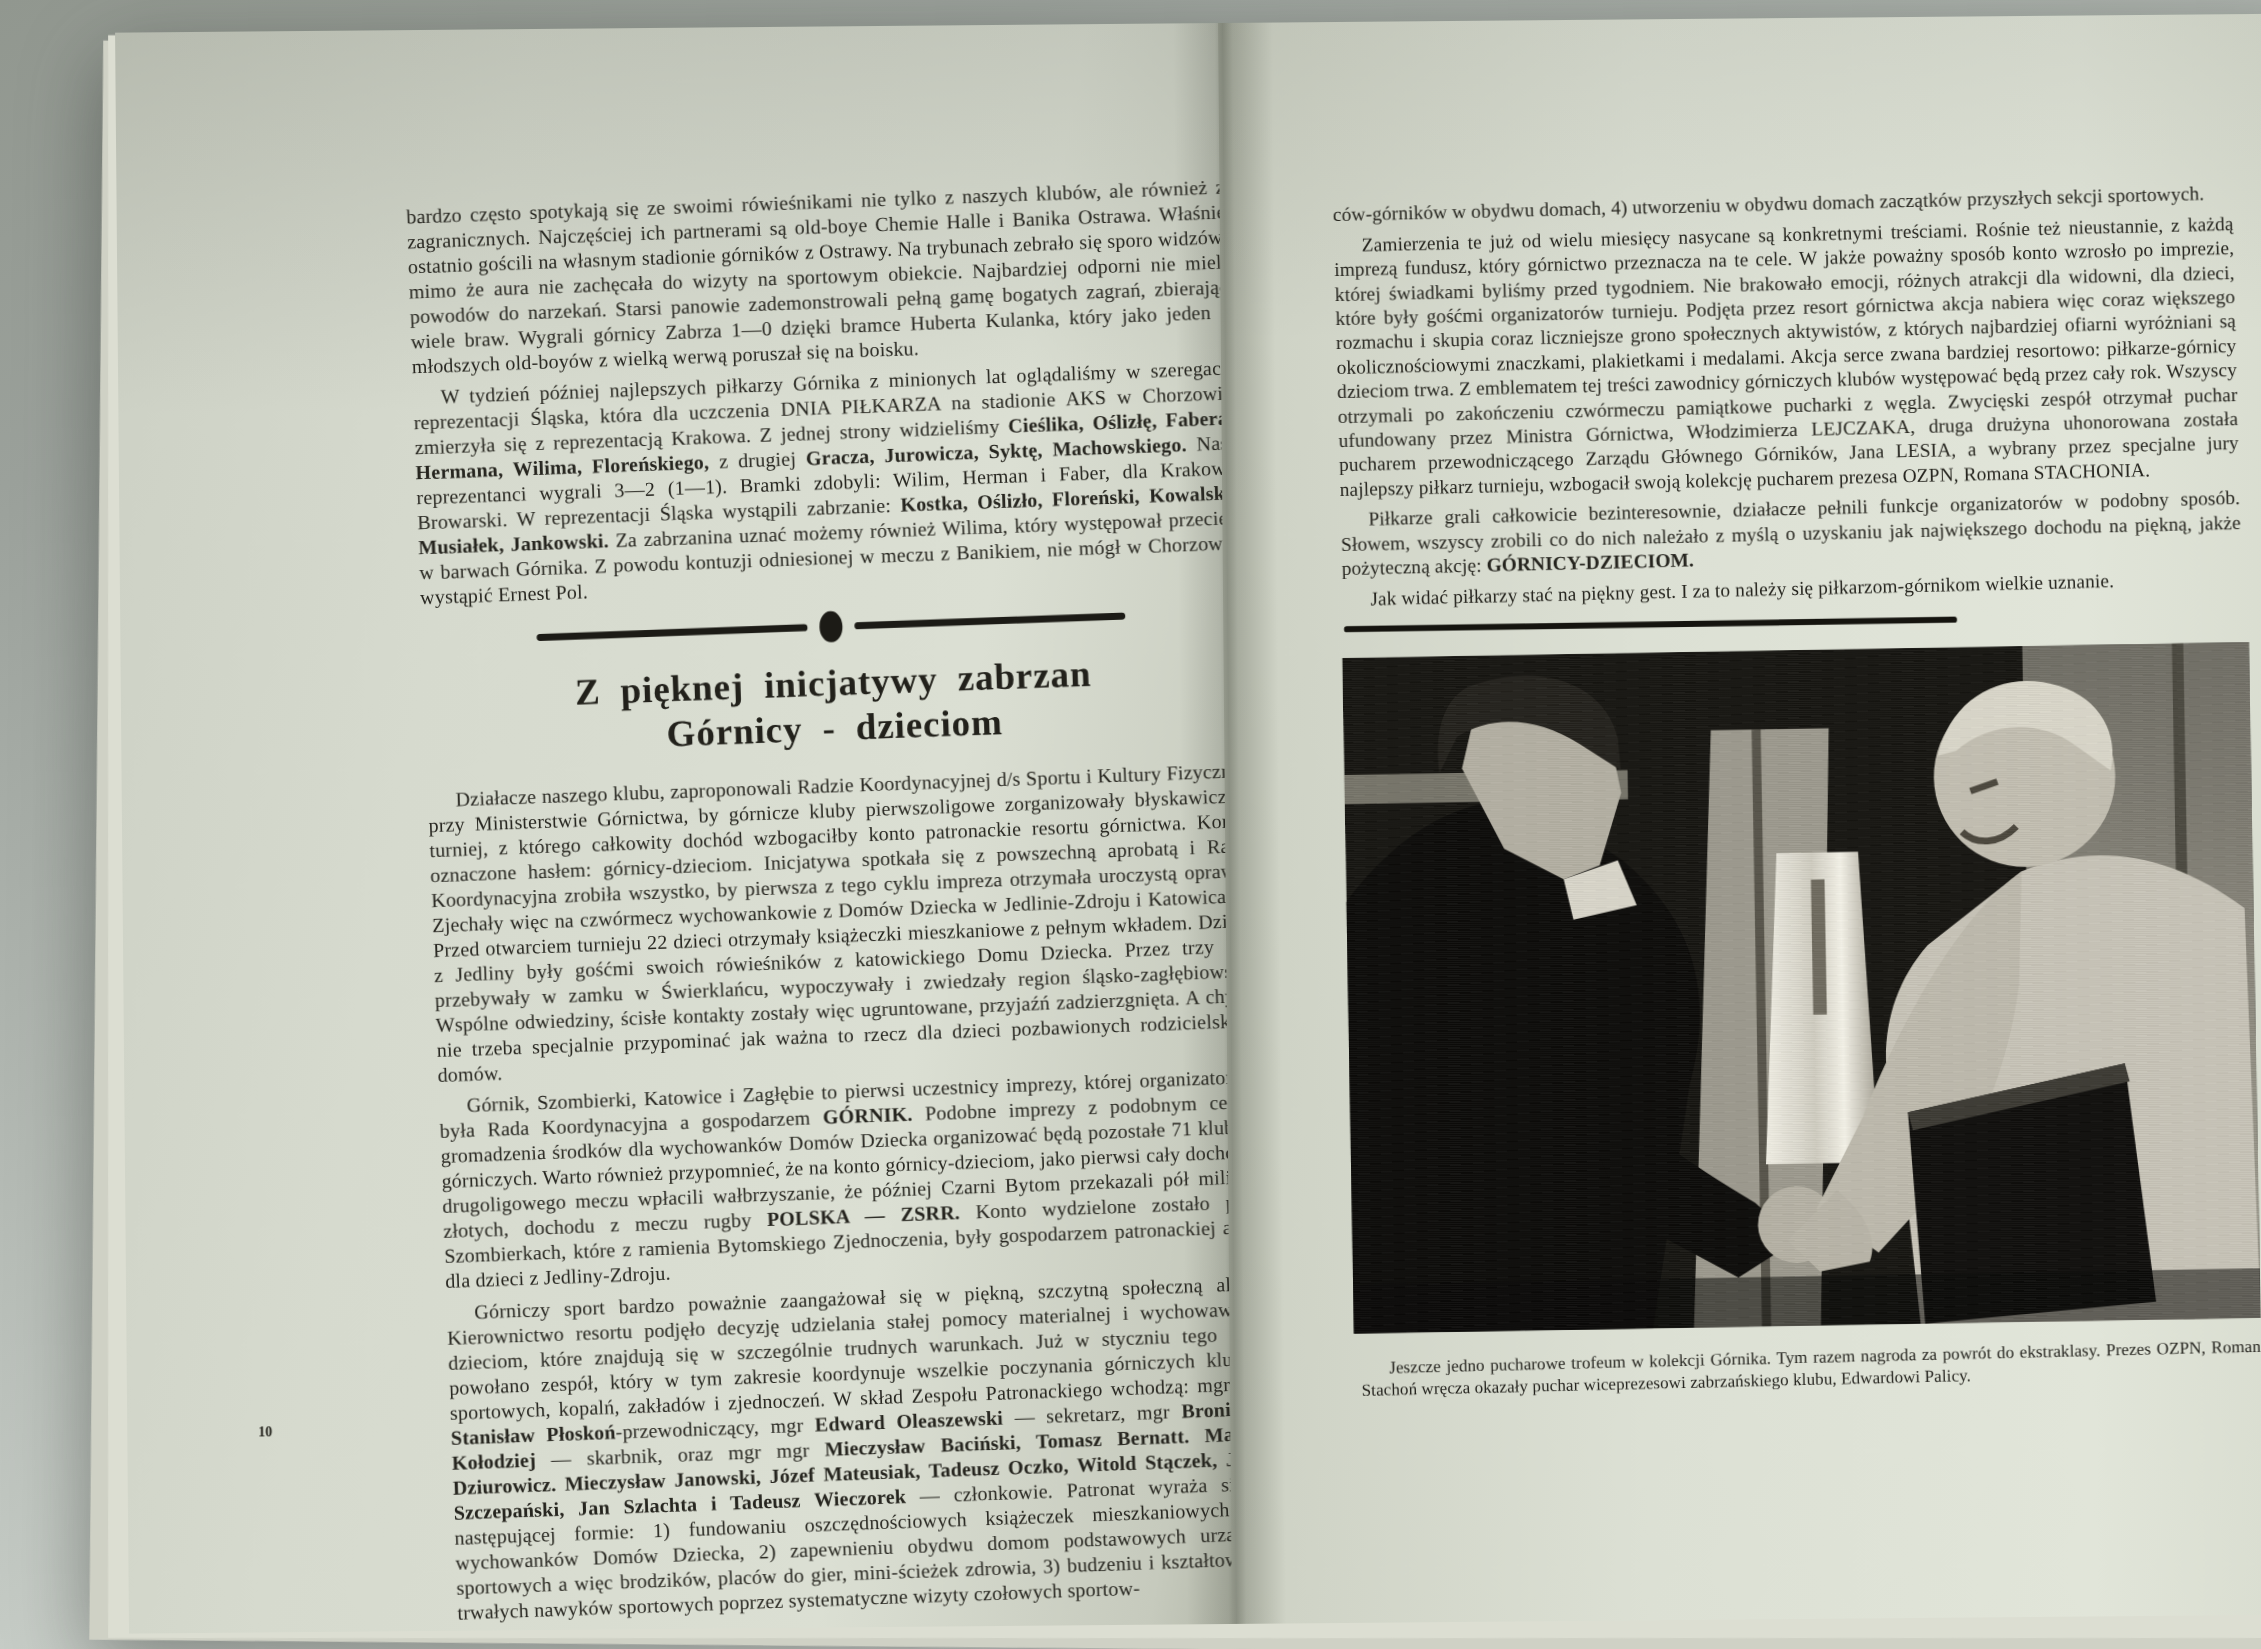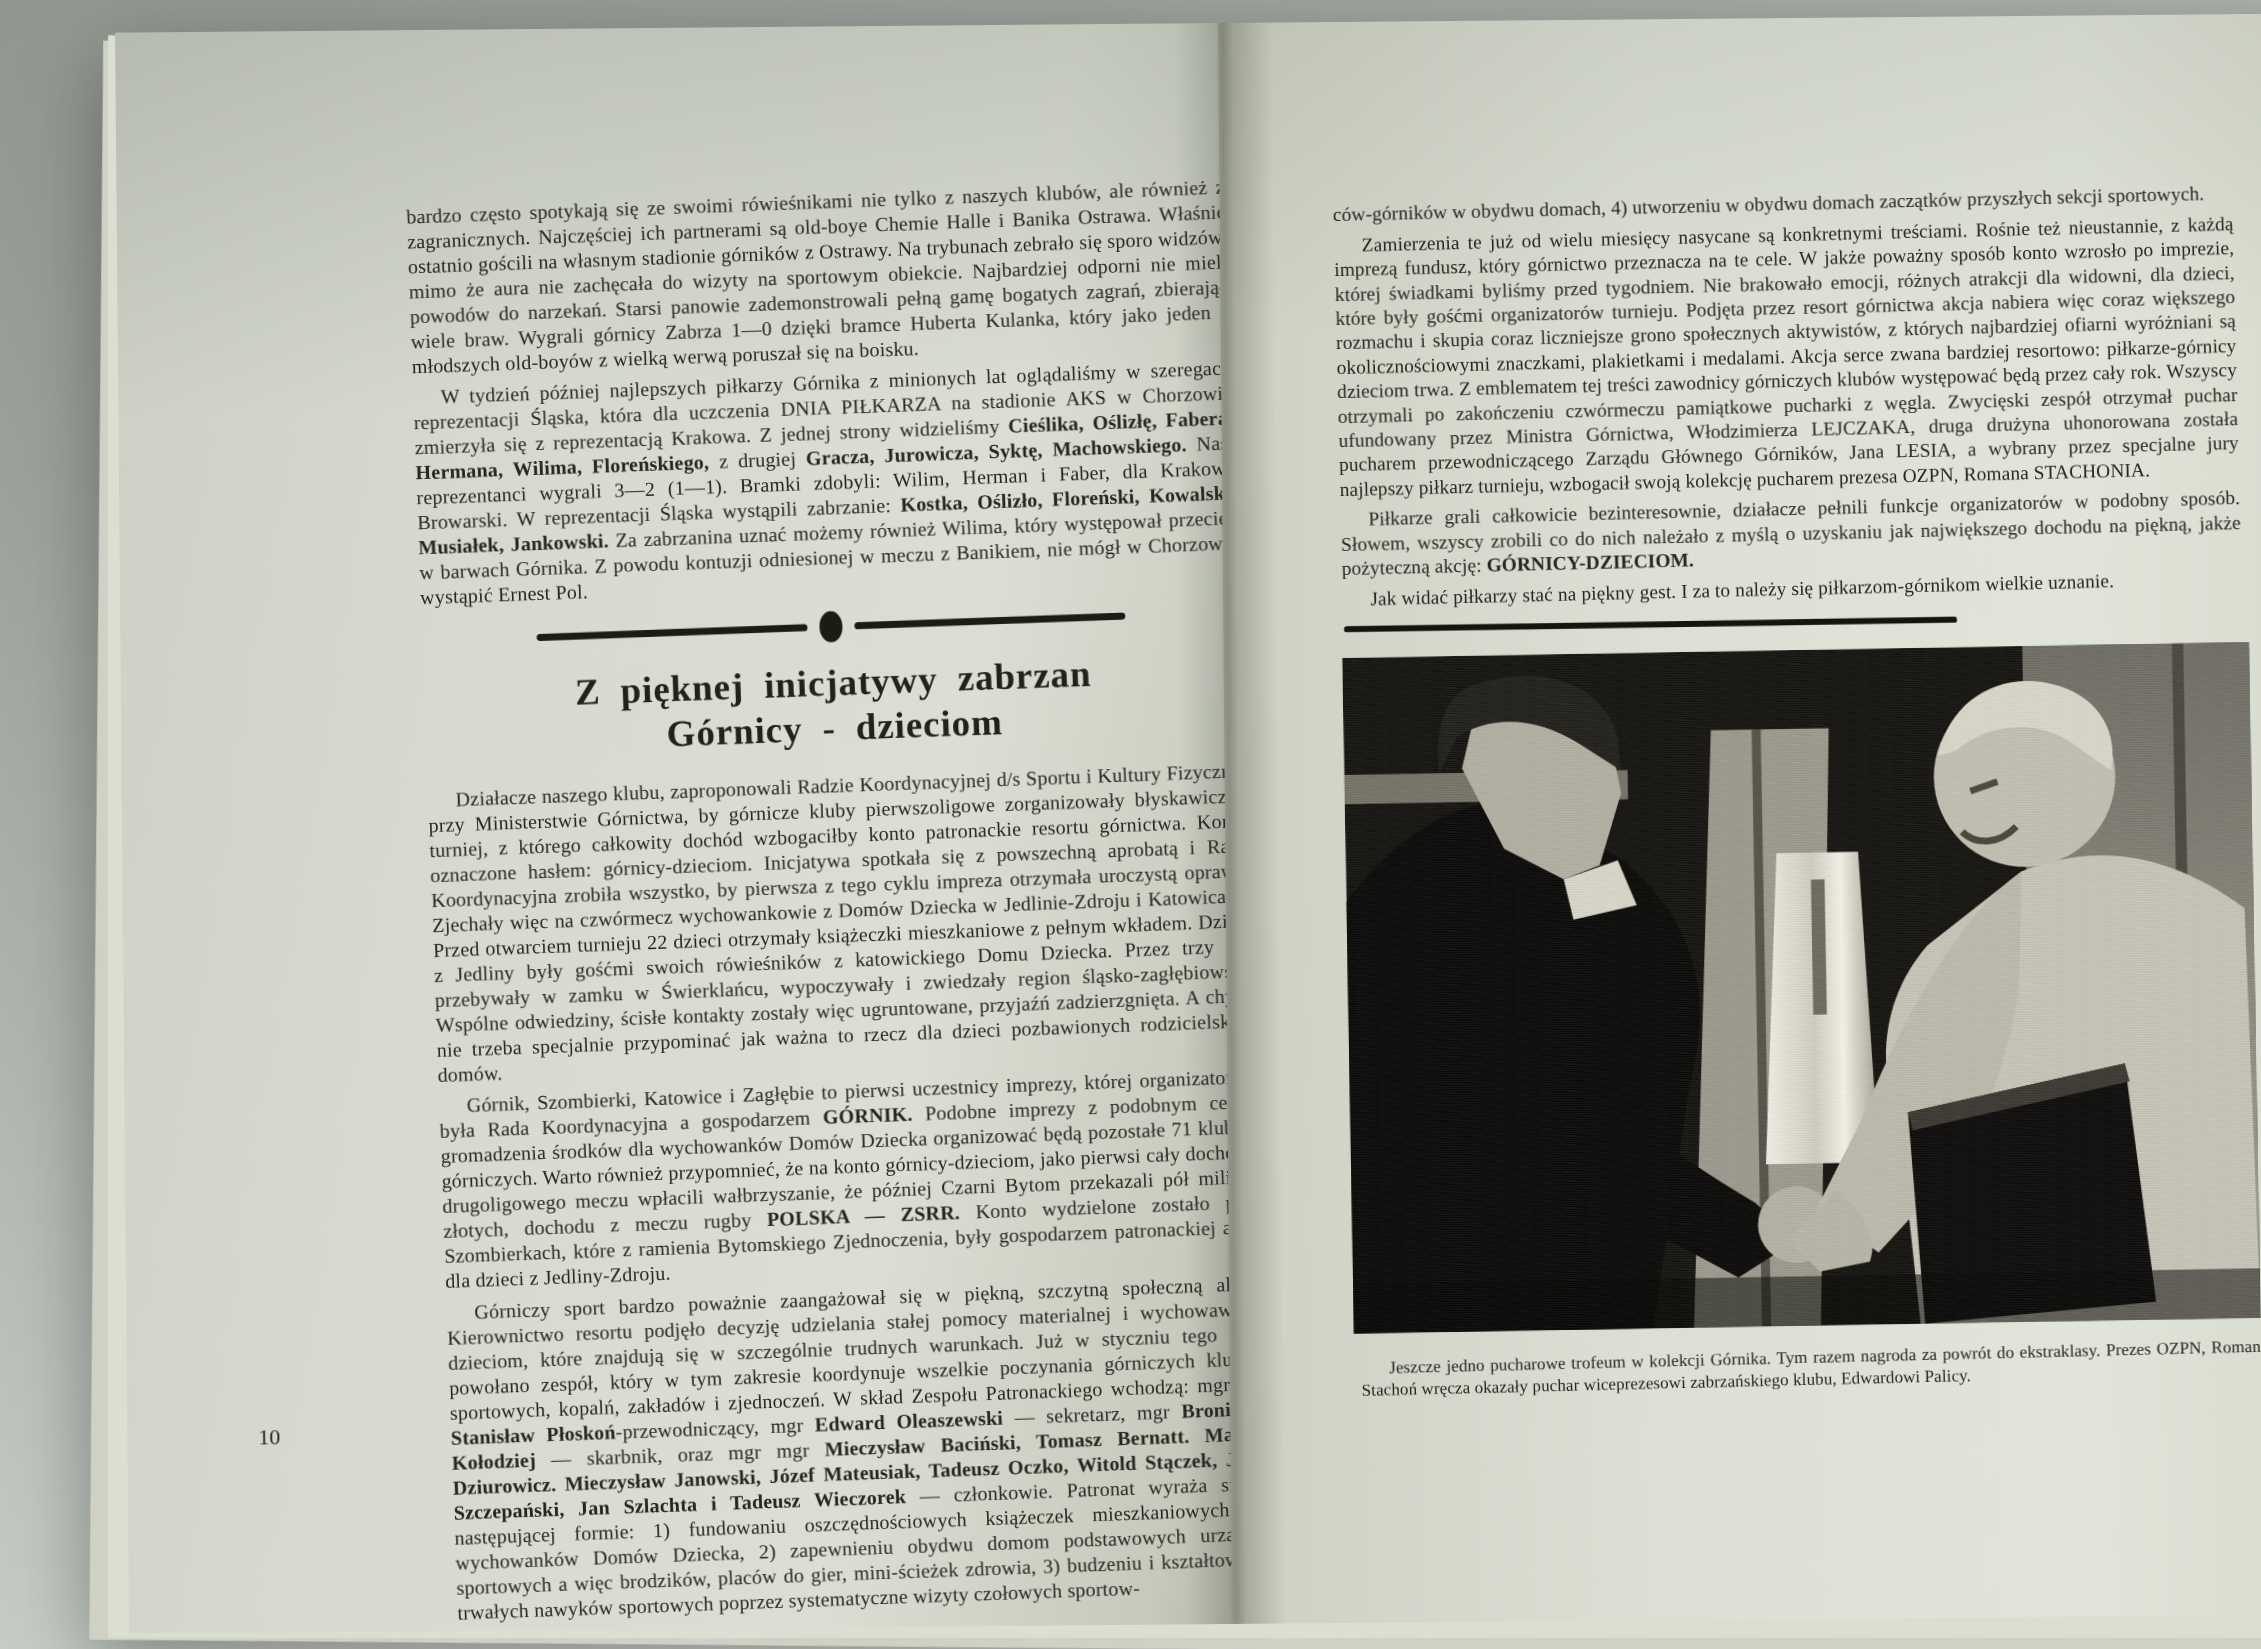--- a/index.html
+++ b/index.html
@@ -44,21 +44,21 @@
 
   .photo-rule{height:5.9px;background:#15140f;width:613px;margin:16.3px 0 26px 0.9px;border-radius:2.7px;transform:rotate(.5deg);}
 
   .photo{margin:0 0 21px -4.5px;width:907px;height:676px;position:relative;transform:rotate(.4deg);}
   .photo svg{width:100%;height:100%;display:block;}
   .photo::after{content:"";position:absolute;inset:0;
     background:repeating-linear-gradient(0deg,rgba(255,255,255,.045) 0 0.9px,rgba(0,0,0,.03) 0.9px 1.8px);}
 
   .caption{font-size:17px;line-height:22px;margin:0;color:#201f1a;}
 
-  .pagenum{position:absolute;font-size:22px;font-weight:normal;color:#26251f;z-index:4;}
+  .pagenum{position:absolute;font-size:14px;font-weight:bold;color:#26251f;z-index:4;}
   .pn-left{left:131px;top:1393px;}
 </style>
 </head>
 <body>
 
 <div class="book">
 
   <div class="page page-left">
     <div class="col col-left">
       <p class="t"><span>bardzo często spotykają się ze swoimi rówieśnikami nie tylko z naszych klubów, ale również z zagranicznych. Najczęściej ich partnerami są old-boye Chemie Halle i Banika Ostrawa. Właśnie ostatnio gościli na własnym stadionie górników z Ostrawy. Na trybunach zebrało się sporo widzów, mimo że aura nie zachęcała do wizyty na sportowym obiekcie. Najbardziej odporni nie mieli powodów do narzekań. Starsi panowie zademonstrowali pełną gamę bogatych zagrań, zbierając wiele braw. Wygrali górnicy Zabrza 1—0 dzięki bramce Huberta Kulanka, który jako jeden z młodszych old-boyów z wielką werwą poruszał się na boisku.</span></p>

